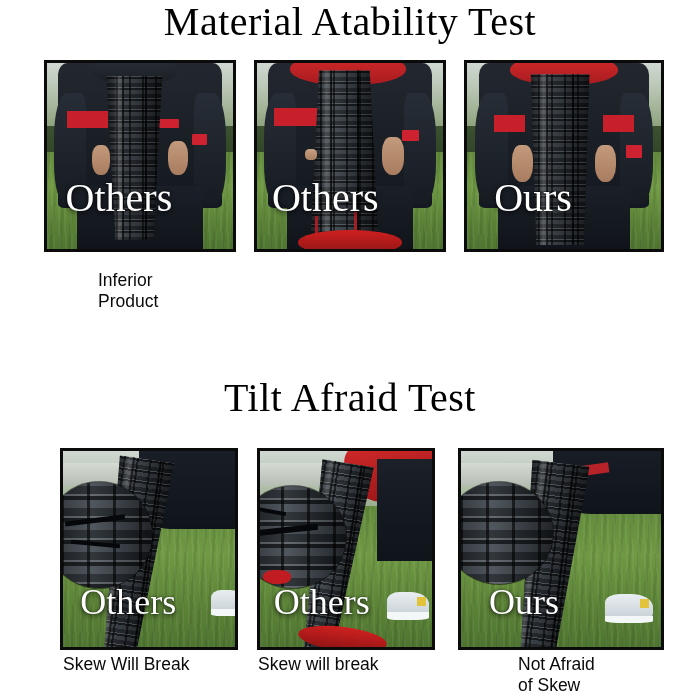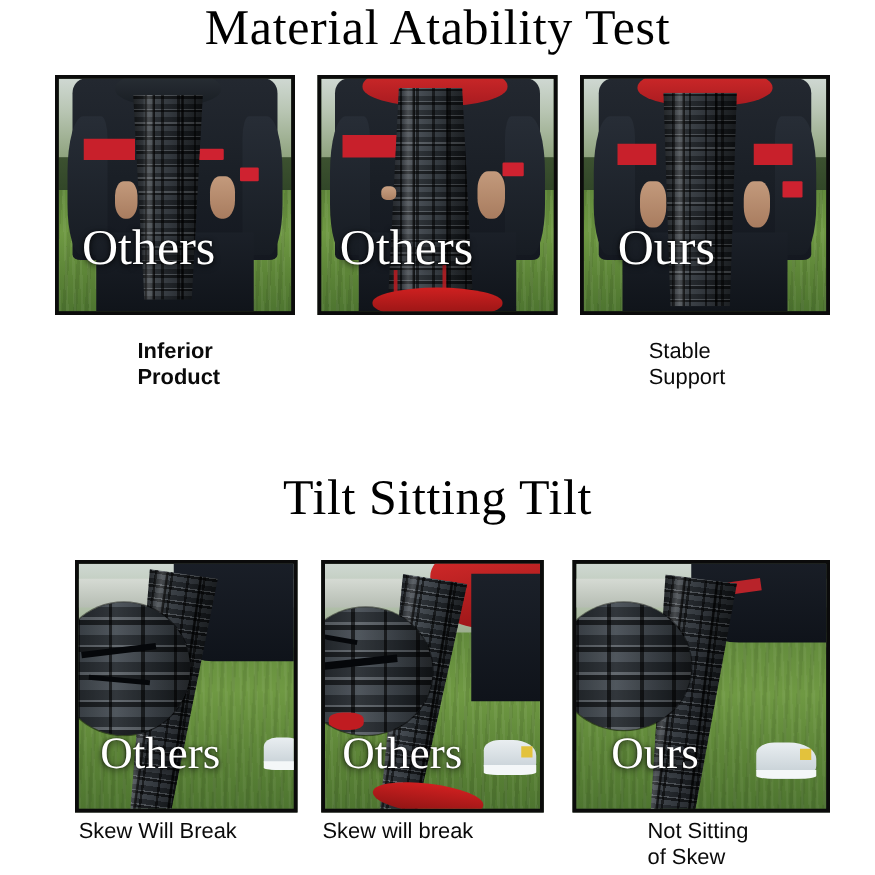--- a/index.html
+++ b/index.html
@@ -255,26 +255,24 @@
         <div class="gloss"></div>
       </div>
 
       <div class="hand" style="left:23%;top:44%;width:11%;height:20%;"></div>
       <div class="hand" style="right:23%;top:44%;width:11%;height:20%;"></div>
 
       <div class="overlay-word" style="left:14%;top:62%;font-size:40px;">Ours</div>
     </div>
   </div>
 
-  <div class="caption" style="left:110px;top:270px;width:150px;font-weight:bold;">Inferior
+  <div class="caption" style="left:98px;top:270px;width:150px;">Inferior
 Product</div>
-  <div class="caption" style="left:519px;top:270px;width:160px;">Stable
-Support</div>
-
-  <div class="section-title" id="title-2">Tilt Sitting Tilt</div>
+
+  <div class="section-title" id="title-2">Tilt Afraid Test</div>
 
   <div class="panel" style="left:60px;top:448px;width:172px;height:196px;">
     <div class="scene">
       <div class="bg-sky"></div>
       <div class="bg-path"></div>
       <div class="bg-grass" style="height:74%;"></div>
 
       <div style="position:absolute;right:-4%;top:-6%;width:60%;height:46%;
             background:linear-gradient(180deg,#1b2029,#0f131a);
             border-radius:10% 0 0 30%;"></div>
@@ -381,16 +379,16 @@
         <div class="sole"></div>
         <div class="tab" style="right:8%;top:16%;width:20%;height:32%;"></div>
       </div>
 
       <div class="overlay-word" style="left:14%;top:68%;font-size:36px;">Ours</div>
     </div>
   </div>
 
   <div class="caption" style="left:63px;top:654px;width:190px;">Skew Will Break</div>
   <div class="caption" style="left:258px;top:654px;width:190px;">Skew will break</div>
-  <div class="caption" style="left:518px;top:654px;width:170px;">Not Sitting
+  <div class="caption" style="left:518px;top:654px;width:170px;">Not Afraid
 of Skew</div>
 
 </div>
 
 </body></html>

